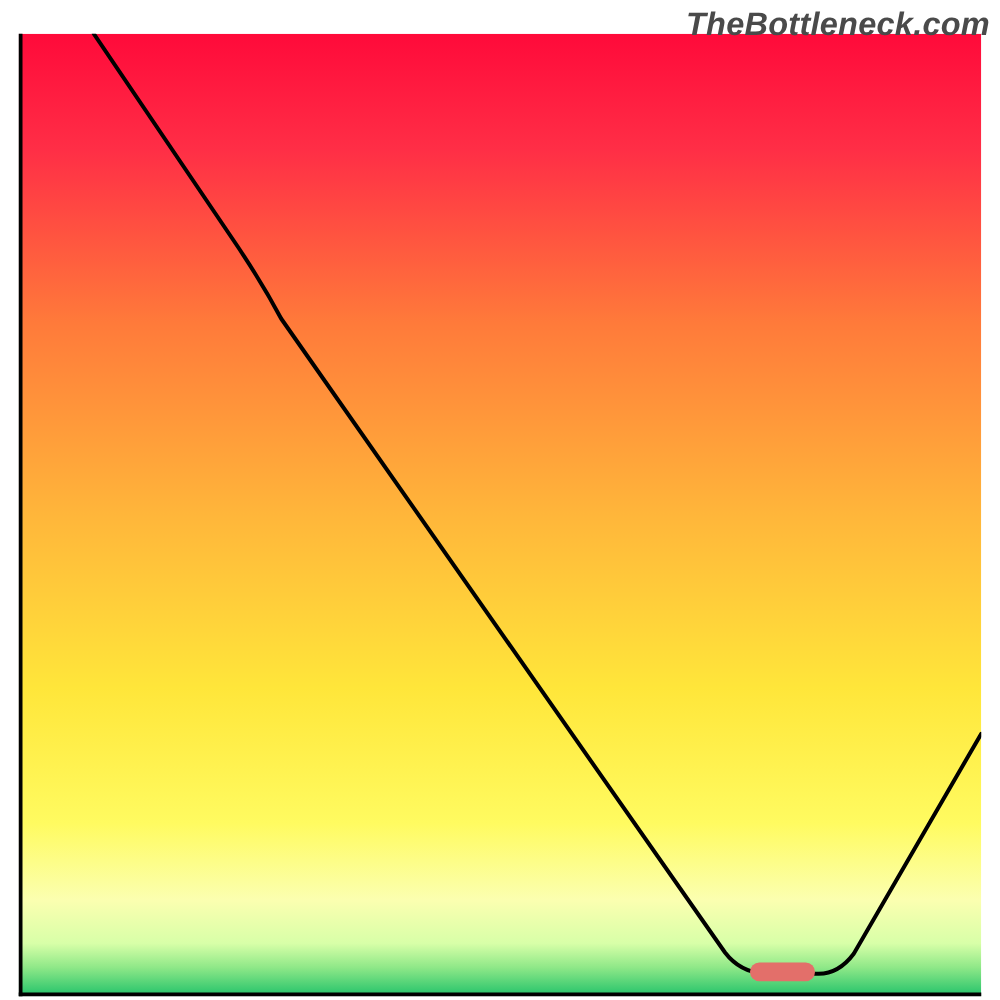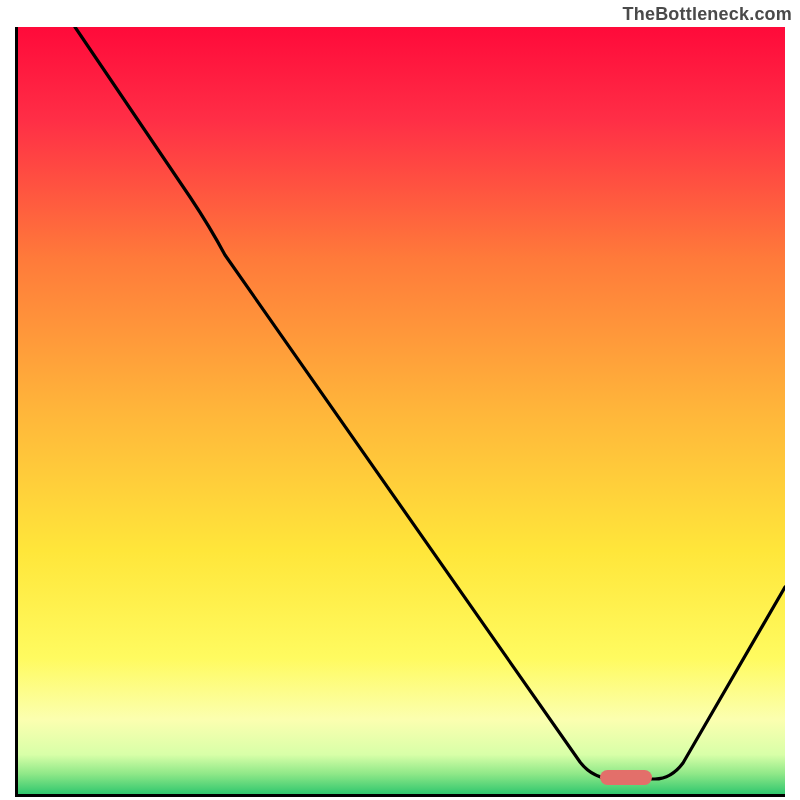--- a/index.html
+++ b/index.html
@@ -13,25 +13,26 @@
   }
   .container {
     position: relative;
     width: 800px;
     height: 800px;
   }
   .watermark {
     position: absolute;
     top: 4px;
     right: 8px;
-    font-size: 18px;
+    font-size: 26px;
     font-weight: 600;
     color: #4a4a4a;
     letter-spacing: 0.2px;
     z-index: 4;
+    font-style: italic;
   }
   .plot-area {
     position: absolute;
     left: 15px;
     top: 27px;
     width: 770px;
     height: 770px;
     box-sizing: border-box;
   }
   .gradient-fill {

